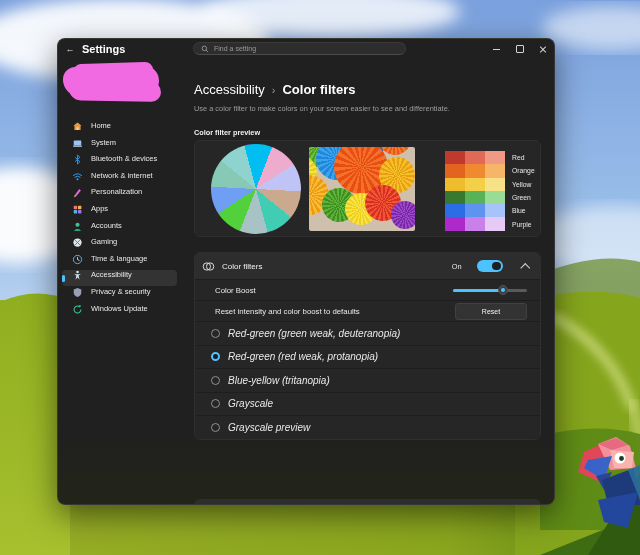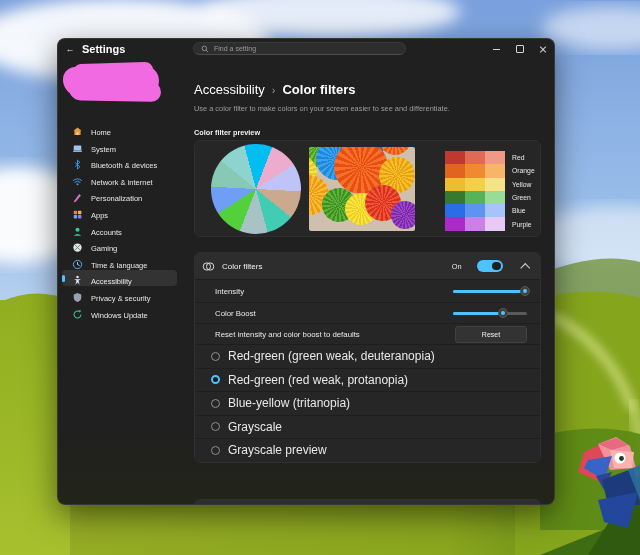--- a/index.html
+++ b/index.html
@@ -31,21 +31,21 @@
   .close-glyph:before,.close-glyph:after{content:"";position:absolute;left:0;top:3.5px;width:8px;height:1px;background:#d4d4d4;}
   .close-glyph:before{transform:rotate(45deg);} .close-glyph:after{transform:rotate(-45deg);}
   
   .sidebar{position:absolute;left:0;top:20px;width:123px;bottom:0;}
   .scribble{position:absolute;left:5px;top:4px;width:102px;height:40px;}
   .blob{position:absolute;background:#f26ae2;}
   .b1{left:0;top:3px;width:96px;height:30px;border-radius:16px 20px 18px 22px;transform:rotate(-1.5deg);}
   .b2{left:6px;top:18px;width:92px;height:20px;border-radius:14px 18px 16px 20px;transform:rotate(1deg);}
   .b3{left:10px;top:0;width:80px;height:16px;border-radius:12px;transform:rotate(-2deg);}
   .nav{position:absolute;left:4px;right:4px;top:62px;}
-  .nav-item{position:relative;height:16px;margin-bottom:.6px;display:flex;align-items:flex-end;
+  .nav-item{position:relative;height:16px;margin-bottom:.6px;display:flex;align-items:flex-start;
             padding-left:10px;gap:8px;border-radius:4px;}
   .nav-item .lbl{font-size:7.5px;color:#e8e8e8;white-space:nowrap;}
   .nav-item.selected{background:#333333;}
   .nav-item.selected:before{content:"";position:absolute;left:0;top:4.5px;width:2.5px;height:7px;
             background:#4cc2ff;border-radius:2px;}
   .nav-ic{width:11px;height:11px;flex:0 0 11px;}
   
   .content{position:absolute;left:136px;top:20px;right:0;bottom:0;}
   .crumbs{position:absolute;left:0;top:23px;display:flex;align-items:baseline;}
   .crumb-a{font-size:13px;font-weight:400;color:#fff;}
@@ -83,21 +83,21 @@
   .slider .fill{position:absolute;left:0;top:4px;height:2.6px;border-radius:2px;background:#4cc2ff;}
   .slider .handle{position:absolute;top:0;width:10px;height:10px;border-radius:50%;
                   background:#3f3f3f;border:1px solid #565656;box-sizing:border-box;}
   .slider .handle:after{content:"";position:absolute;left:2.1px;top:2.1px;width:3.8px;height:3.8px;
                   border-radius:50%;background:#4cc2ff;}
   .reset-btn{width:70px;height:15px;background:#333333;border:1px solid #414141;border-radius:3px;
              color:#f2f2f2;font-size:7px;display:flex;align-items:center;justify-content:center;}
   .radio-row{height:23.5px;padding-left:16px;gap:8px;}
   .radio{width:9px;height:9px;border-radius:50%;border:1px solid #8f8f8f;box-sizing:border-box;background:transparent;flex:0 0 9px;}
   .radio-row.selected .radio{border:2.8px solid #4cc2ff;background:#1b1b1b;}
-  .radio-lbl{font-size:12px;color:#e9e9e9;}
+  .radio-lbl{font-size:10px;color:#e9e9e9;font-style:italic;}
   
   .kbd-card{position:absolute;left:0;top:440px;width:347px;height:25px;background:#2d2d2d;
             display:flex;align-items:center;padding:0 8px 0 7px;gap:7px;box-sizing:border-box;}
   .kbd-texts{display:flex;flex-direction:column;justify-content:center;gap:1.5px;flex:1;}
   .kbd-title{font-size:7.2px;font-weight:700;color:#f0f0f0;}
 </style>
 </head>
 <body>
 
 <div class="desktop">
@@ -353,29 +353,20 @@
         </svg>
         <span class="row-label">Color filters</span>
         <span class="grow"></span>
         <span class="onoff">On</span>
         <div class="toggle on" id="filters-toggle">
             <div class="knob"></div>
           </div>
         <div class="chev-up"></div>
       </div>
 
-      <div class="row sub">
-        <span class="sub-label">Intensity</span>
-        <span class="grow"></span>
-        <div class="slider">
-          <div class="track"></div>
-            <div class="fill" style="width: 97%;"></div>
-          <div class="handle" style="left: calc(97% - 5px);"></div>
-        </div>
-      </div>
 
       <div class="row sub" style="height:21px">
         <span class="sub-label">Color Boost</span>
         <span class="grow"></span>
         <div class="slider">
           <div class="track"></div>
             <div class="fill" style="width: 68%;"></div>
           <div class="handle" style="left: calc(68% - 5px);"></div>
         </div>
       </div>

